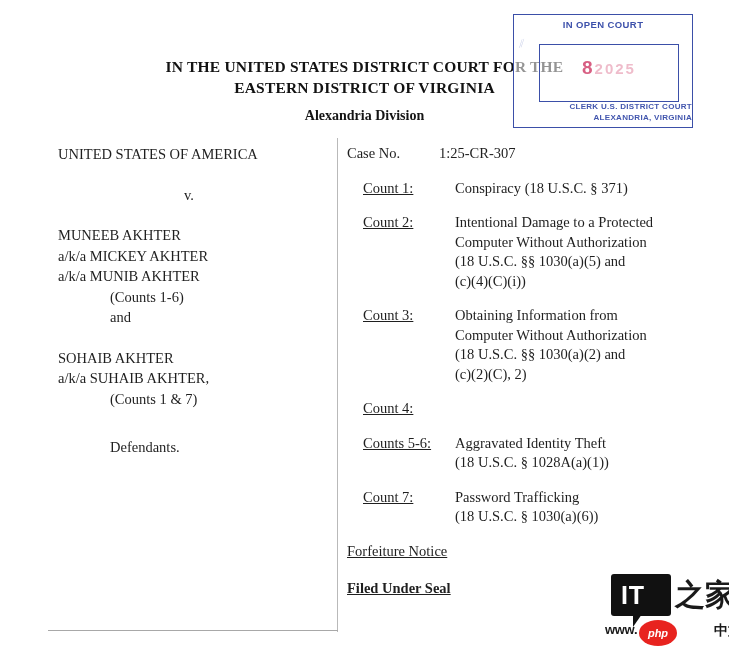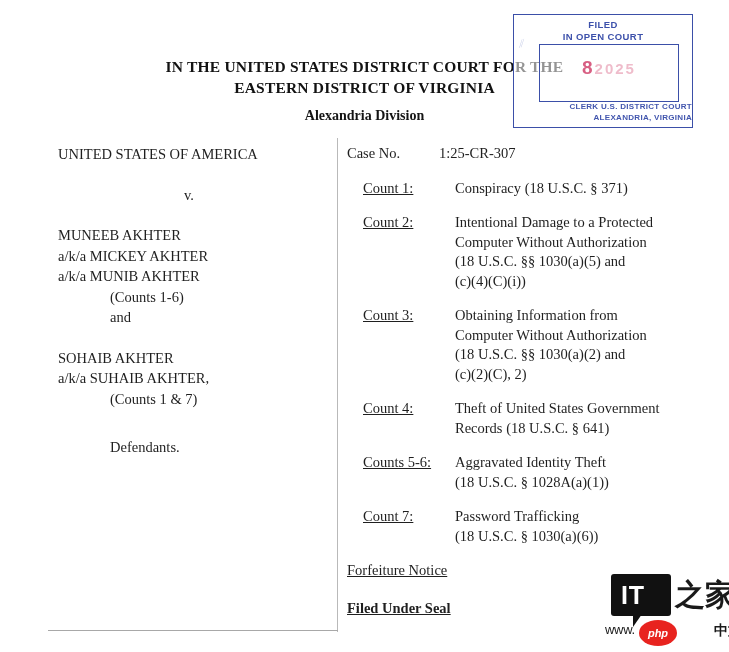--- a/index.html
+++ b/index.html
@@ -236,21 +236,21 @@
     color: #1a1a1a;
     font-family: "DejaVu Sans", sans-serif;
     line-height: 34px;
     white-space: nowrap;
   }
   .wm-url {
     position: absolute;
     left: 2px;
     top: 52px;
     font-family: "Liberation Sans", sans-serif;
-    font-weight: normal;
+    font-weight: bold;
     font-size: 13px;
     color: #1a1a1a;
     letter-spacing: -0.3px;
     white-space: nowrap;
   }
   .wm-badge {
     position: absolute;
     left: 36px;
     top: 50px;
     width: 38px;
@@ -285,21 +285,20 @@
 
   <div class="heading">
     <div class="heading-line">IN THE UNITED STATES DISTRICT COURT FOR THE</div>
     <div class="heading-line">EASTERN DISTRICT OF VIRGINIA</div>
   </div>
   <div class="division">Alexandria Division</div>
 
   <div class="stamp">
     <div class="stamp-smudge">⁄⁄</div>
     <div class="stamp-top">
-      <div>FILED</div>
       <div>IN OPEN COURT</div>
     </div>
     <div class="stamp-inner">
       <div class="stamp-date">
         <span>8</span><span class="faded">2025</span>
       </div>
     </div>
     <div class="stamp-bottom">
       <div>CLERK U.S. DISTRICT COURT</div>
       <div>ALEXANDRIA, VIRGINIA</div>
@@ -352,24 +351,20 @@
           <div class="count-label u">Count 3:</div>
           <div class="count-body">
             <div>Obtaining Information from</div>
             <div>Computer Without Authorization</div>
             <div>(18 U.S.C. §§ 1030(a)(2) and</div>
             <div>(c)(2)(C), 2)</div>
           </div>
         </div>
         <div class="count-row">
           <div class="count-label u">Count 4:</div>
-          <div class="count-body">
-            <div>Theft of United States Government</div>
-            <div>Records (18 U.S.C. § 641)</div>
-          </div>
         </div>
         <div class="count-row">
           <div class="count-label u">Counts 5-6:</div>
           <div class="count-body">
             <div>Aggravated Identity Theft</div>
             <div>(18 U.S.C. § 1028A(a)(1))</div>
           </div>
         </div>
         <div class="count-row">
           <div class="count-label u">Count 7:</div>

